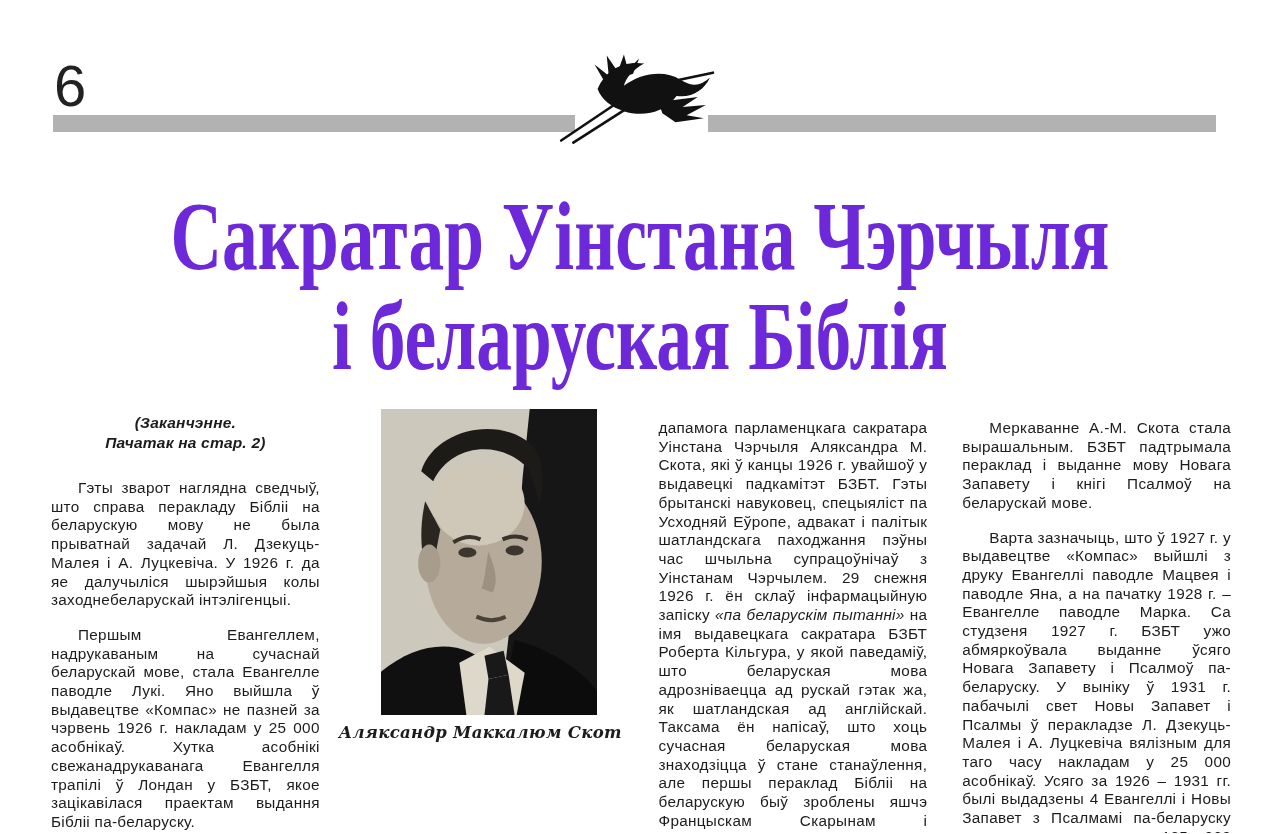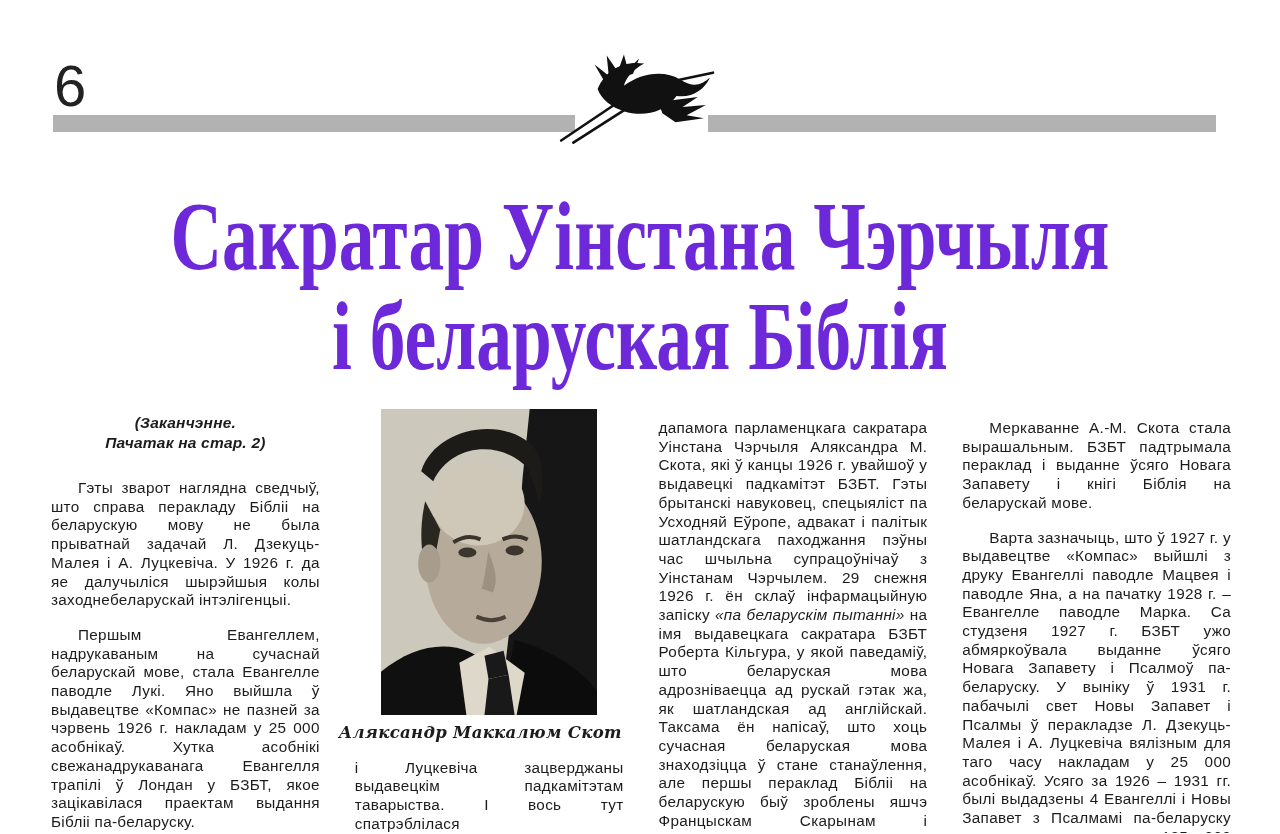--- a/index.html
+++ b/index.html
@@ -96,27 +96,26 @@
           <path d="M107,142 C114,160 117,172 111,183 L100,179 C104,168 104,156 107,142 Z" fill="#9d927f"></path>
           <path d="M95,207 q15,7 29,0" stroke="#4a4238" stroke-width="4" fill="none"></path>
           <path d="M0,305 L0,262 C30,237 62,231 88,242 L128,263 L150,305 Z" fill="#101010"></path>
           <path d="M118,305 L133,230 C172,241 200,261 215,281 L215,305 Z" fill="#0c0c0c"></path>
           <path d="M78,253 L108,237 L143,263 L135,305 L85,305 Z" fill="#ded8ca"></path>
           <path d="M103,246 L122,241 L127,265 L107,269 Z" fill="#191919"></path>
           <path d="M107,269 L127,265 L133,305 L103,305 Z" fill="#191919"></path>
         </svg>
       </div>
       <div class="caption">Аляксандр Маккалюм Скот</div>
-      <p class="noindent">і Луцкевіча зацверджаны выдавецкім падкамітэтам таварыства. І вось тут спатрэблілася</p>
     </div>
 
     <div class="col">
       <p class="noindent"><span>дапамога парламенцкага сакратара Уінстана Чэрчыля Аляксандра М. Скота, які ў канцы 1926 г. увайшоў у выдавецкі падкамітэт БЗБТ. Гэты брытанскі навуковец, спецыяліст па Усходняй Еўропе, адвакат і палітык шатландскага паходжання пэўны час шчыльна супрацоўнічаў з Уінстанам Чэрчылем. 29 снежня 1926 г. ён склаў інфармацыйную запіску </span><span class="it">«па беларускім пытанні»</span><span> на імя выдавецкага сакратара БЗБТ Роберта Кільгура, у якой паведаміў, што беларуская мова адрозніваецца ад рускай гэтак жа, як шатландская ад англійскай. Таксама ён напісаў, што хоць сучасная беларуская мова знаходзіцца ў стане станаўлення, але першы пераклад Бібліі на беларускую быў зроблены яшчэ Францыскам Скарынам і надрукаваны на 8 гадоў раней за англійскі.</span></p>
     </div>
 
     <div class="col">
-      <p>Меркаванне А.-М. Скота стала вырашальным. БЗБТ падтрымала пераклад і выданне ўсяго Новага Запавету і кнігі Біблія на беларускай мове.</p>
+      <p>Меркаванне А.-М. Скота стала вырашальным. БЗБТ падтрымала пераклад і выданне мову Новага Запавету і кнігі Псалмоў на беларускай мове.</p>
       <p>Варта зазначыць, што ў 1927 г. у выдавецтве «Компас» выйшлі з друку Евангеллі паводле Мацвея і паводле Яна, а на пачатку 1928 г. – Евангелле паводле Марка. Са студзеня 1927 г. БЗБТ ужо абмяркоўвала выданне ўсяго Новага Запавету і Псалмоў па-беларуску. У выніку ў 1931 г. пабачылі свет Новы Запавет і Псалмы ў перакладзе Л. Дзекуць-Малея і А. Луцкевіча вялізным для таго часу накладам у 25 000 асобнікаў. Усяго за 1926 – 1931 гг. былі выдадзены 4 Евангеллі і Новы Запавет з Псалмамі па-беларуску агульным накладам у 125 000 асобнікаў.</p>
       <div class="author">Андрэй УНУЧАК</div>
     </div>
 
   </div>
 </div>
 
 </body></html>

